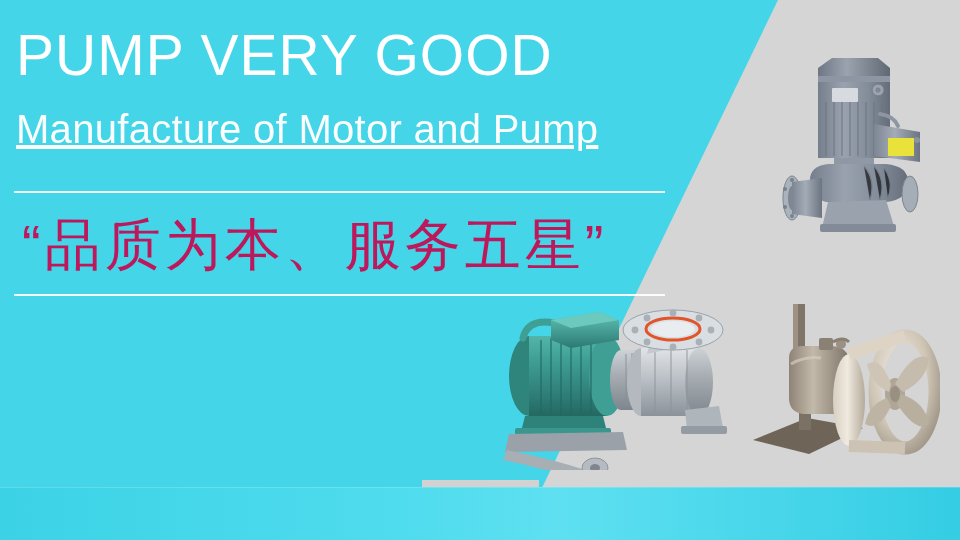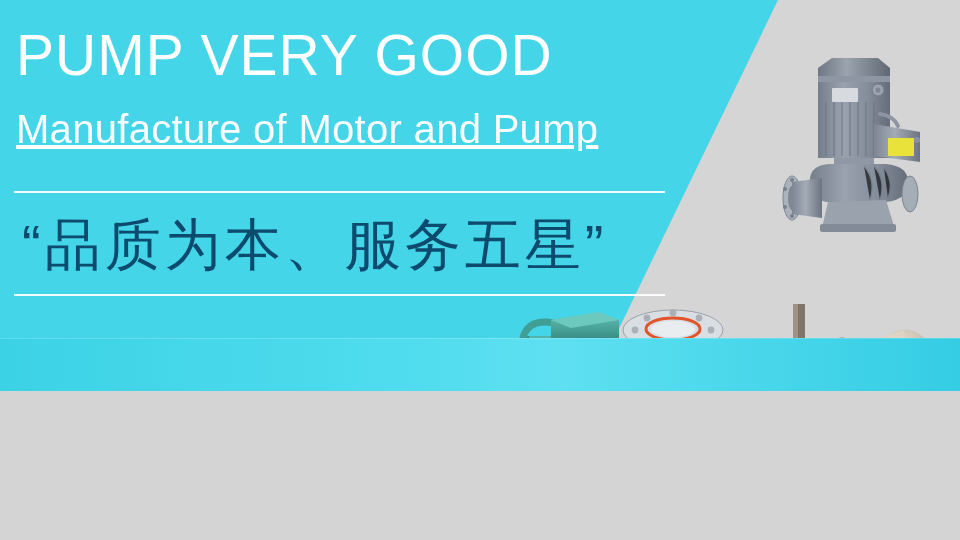--- a/index.html
+++ b/index.html
@@ -3,21 +3,21 @@
 <meta charset="utf-8">
 <title>Pump Very Good Banner</title>
 <style>
   html,body{margin:0;padding:0;}
   body{
     width:960px;height:540px;overflow:hidden;
     font-family:"Liberation Sans","DejaVu Sans",sans-serif;
     background:#d4d4d4;
   }
   .banner{
-    position:relative;width:960px;height:391px;overflow:hidden;
+    position:relative;width:960px;height:540px;overflow:hidden;
     background:#d4d4d4;
   }
   
   .bg-gray{
     position:absolute;left:0;top:0;width:960px;height:492px;
     background:#d5d5d5;
   }
   .bg-cyan{
     position:absolute;left:0;top:0;width:960px;height:492px;
     background:#44d5e8;
@@ -50,21 +50,21 @@
   }
   .rule{
     position:absolute;left:14px;height:2px;width:651px;
     background:#ffffff;opacity:.92;
   }
   .rule-top{top:191px;}
   .rule-bottom{top:294px;}
   .tagline{
     position:absolute;left:22px;top:203px;
     font-size:56px;line-height:84px;
-    color:#0c4a6e;font-weight:500;white-space:nowrap;
+    color:#be185d;font-weight:500;white-space:nowrap;
     letter-spacing:4px;
   }
 
   
   .product{position:absolute;}
   .p-inline{left:770px;top:46px;width:175px;height:200px;}
   .p-motorpump{left:495px;top:300px;width:250px;height:170px;}
   .p-mixer{left:745px;top:300px;width:195px;height:165px;}
   .product svg{display:block;width:100%;height:100%;}
 </style>

